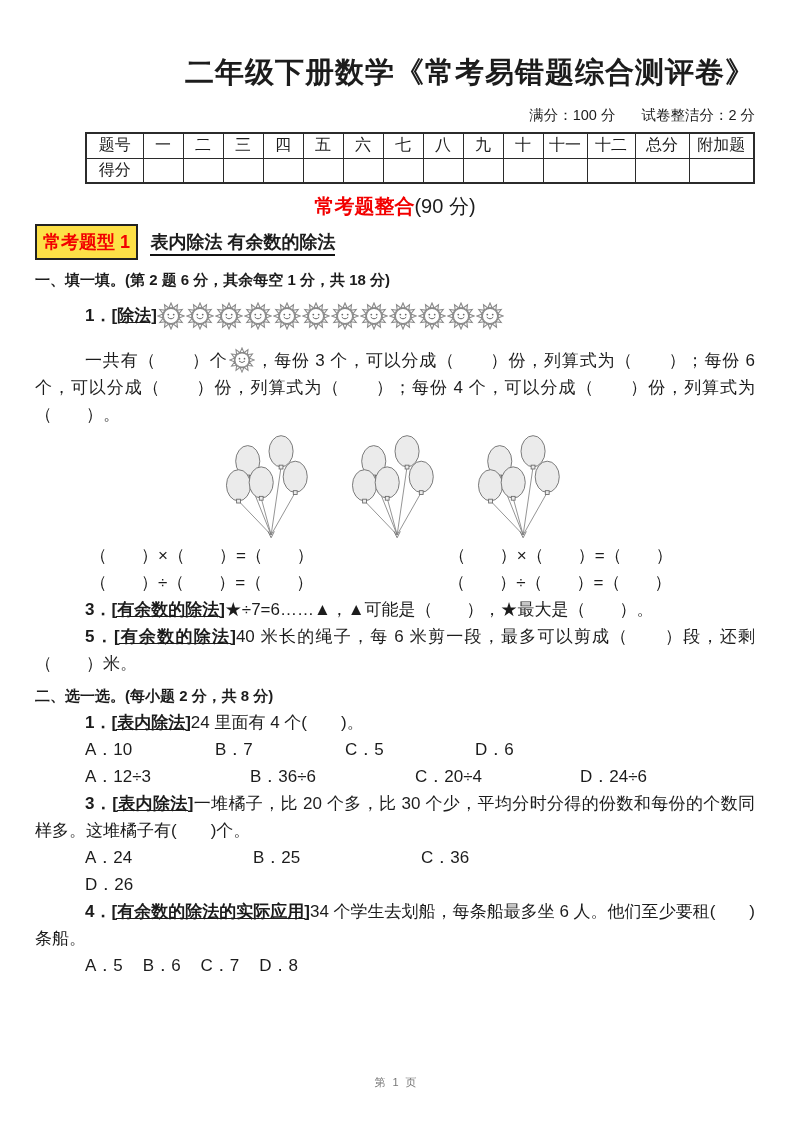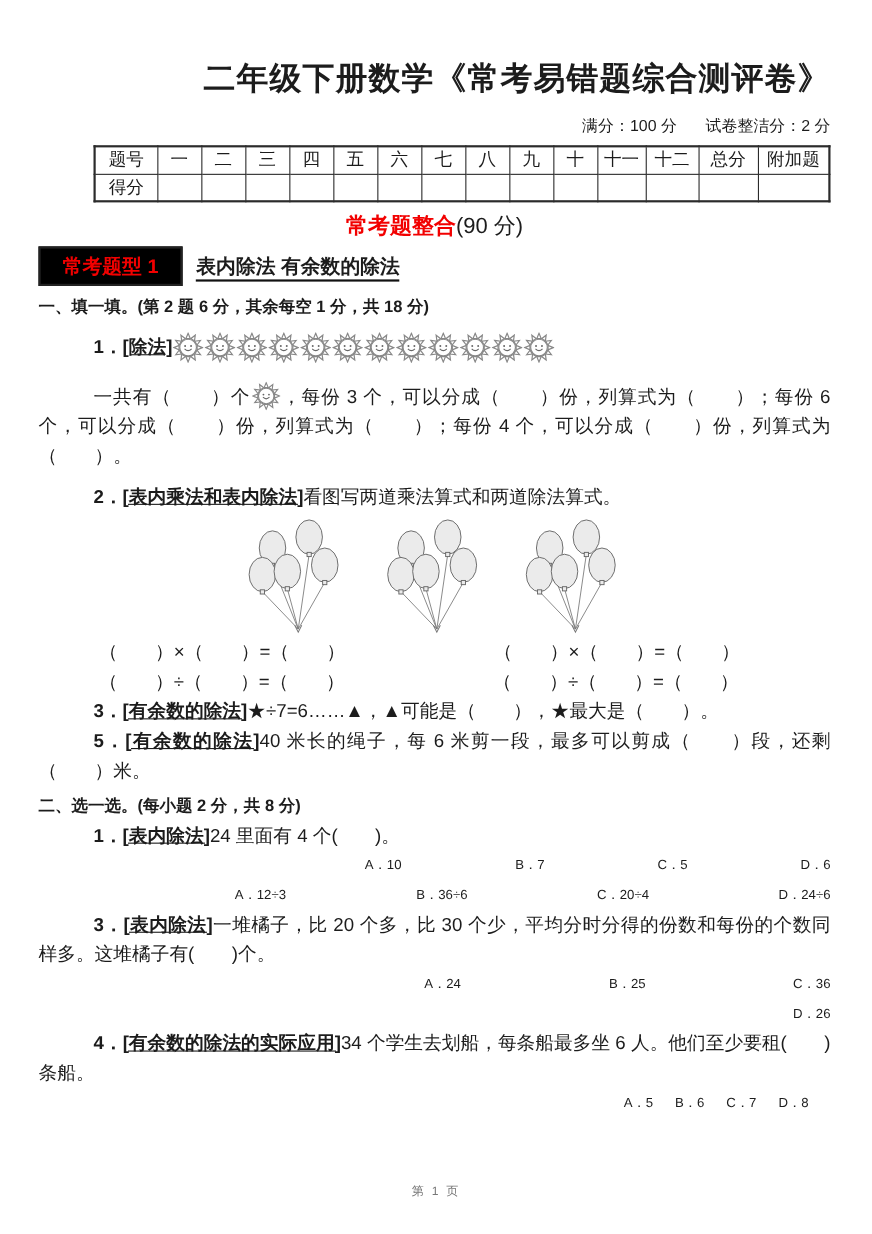--- a/index.html
+++ b/index.html
@@ -20,23 +20,23 @@
                 width:668px; }
   table.score td { border:1px solid #2b2b2b; height:25px; text-align:center;
                    font-size:16px; padding:0 1px; }
   table.score { border:2px solid #2b2b2b; }
 
   .integration { margin-top:10px; text-align:center; font-size:20px; line-height:24px; }
   .integration .red { color:#f20000; font-weight:bold; }
   .integration .blk { color:#1c1c1c; font-weight:normal; }
 
   .topic-line { margin-top:6px; line-height:30px; }
-  .topic-badge { display:inline-block; background:#000000; color:#f20000;
+  .topic-badge { display:inline-block; background:#fde047; color:#f20000;
                  font-weight:bold; font-size:18px; border:2px solid #222;
-                 padding:1px 20px; margin-right:8px; }
+                 padding:1px 6px; margin-right:8px; }
   .topic-title { font-size:18px; font-weight:bold; border-bottom:2px solid #111;
                  padding-bottom:2px; }
 
   .sec-head { margin:8px 0 0; font-size:15px; line-height:24px; font-weight:bold; }
   .sec-head.p2 { margin-top:6px; line-height:26px; }
 
   .q { margin:0; font-size:17px; line-height:27px; text-align:justify;
        text-indent:50px; }
   .q.first { margin-top:14px; }
   .qno { font-weight:bold; }
@@ -50,21 +50,21 @@
   .sun-inline { width:26px; height:26px; vertical-align:-7px; margin:0 1px; }
   .q2-line { margin-top:10px; }
 
   .balloons { display:flex; justify-content:center; gap:26px; margin-top:2px;
               height:112px; }
   .bunch { width:100px; height:112px; }
 
   .eqs { font-size:17px; line-height:27px; padding-left:55px; white-space:nowrap; }
   .eqs .right { display:inline-block; margin-left:135px; }
 
-  .opts { padding-left:50px; font-size:12px; line-height:27px;text-align:right; }
+  .opts { padding-left:50px; font-size:17px; line-height:27px; }
   .opts span { display:inline-block; }
   .opts.w130 span { width:130px; }
   .opts.w165 span { width:165px; }
   .opts.w168 span { width:168px; }
   .opts.tight span { margin-right:20px; }
 
   .footer { position:absolute; bottom:32px; left:0; width:100%;
             text-align:center; font-size:11px; color:#777; letter-spacing:2px; }
   .hidden-defs { position:absolute; width:0; height:0; overflow:hidden; }
 </style>
@@ -221,23 +221,20 @@
             <use href="#sun-sym"></use>
           </svg></span>
     </div>
 
     <p class="q first">
       <span>一共有（　　）个</span><svg class="sun-inline" viewBox="0 0 28 28">
           <use href="#sun-sym"></use>
         </svg><span>，每份 3 个，可以分成（　　）份，列算式为（　　）；每份 6 个，可以分成（　　）份，列算式为（　　）；每份 4 个，可以分成（　　）份，列算式为（　　）。</span>
     </p>
 
-    <p class="q q2-line">
-      <span class="qno">2．</span><span class="qlabel">[表内乘法和表内除法]</span><span>看图写两道乘法算式和两道除法算式。</span>
-    </p>
 
     <div class="balloons">
       <svg class="bunch" viewBox="0 0 140 158">
           <use href="#balloon-sym"></use>
         </svg>
     <svg class="bunch" viewBox="0 0 140 158">
           <use href="#balloon-sym"></use>
         </svg>
         <svg class="bunch" viewBox="0 0 140 158">
           <use href="#balloon-sym"></use>

